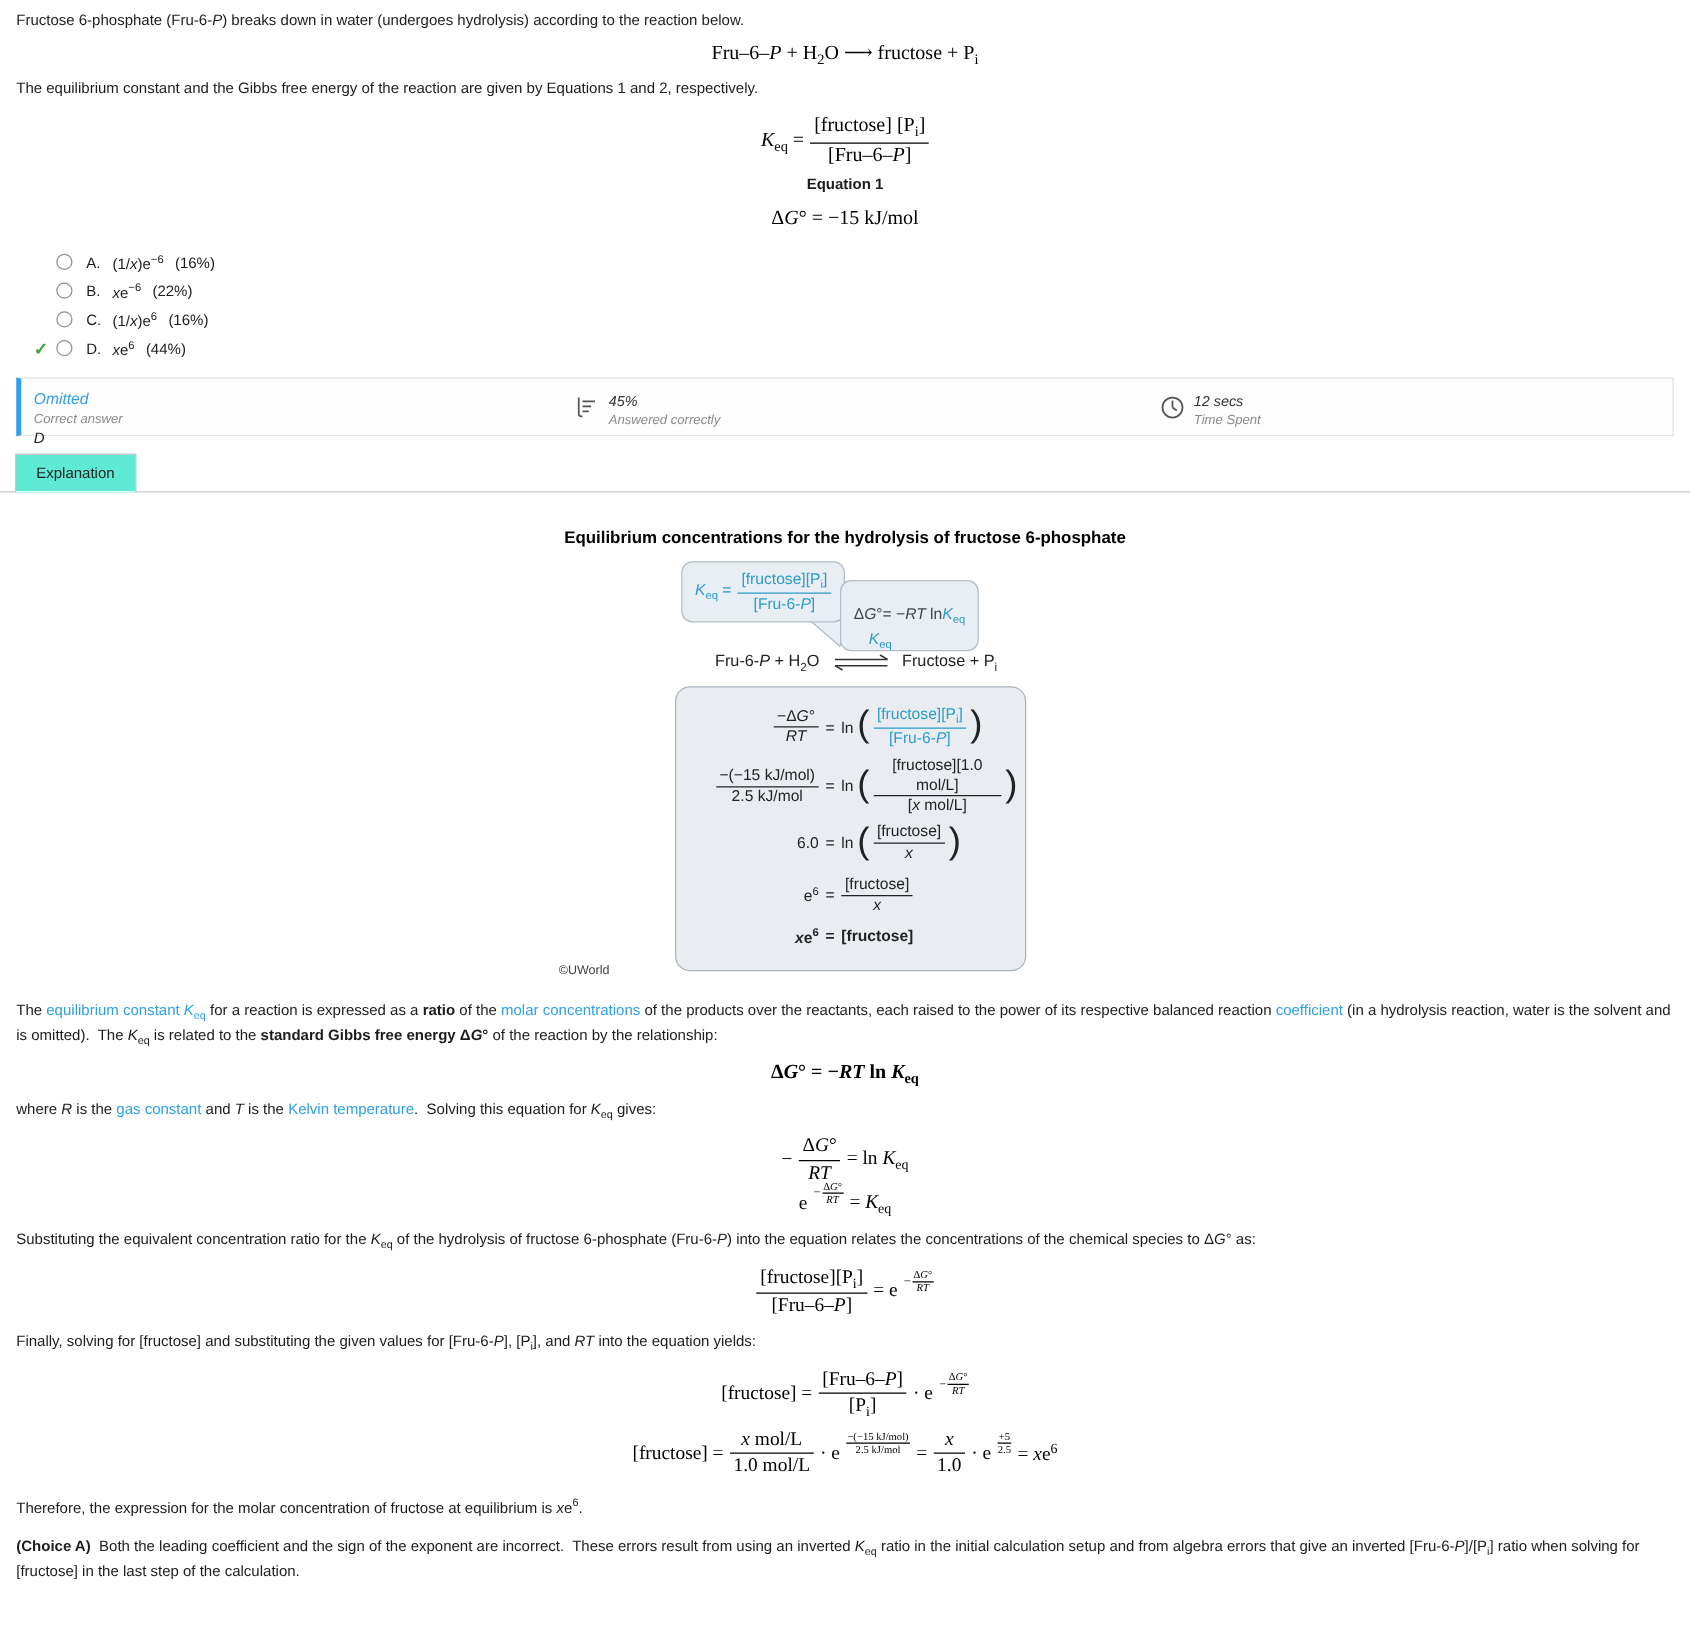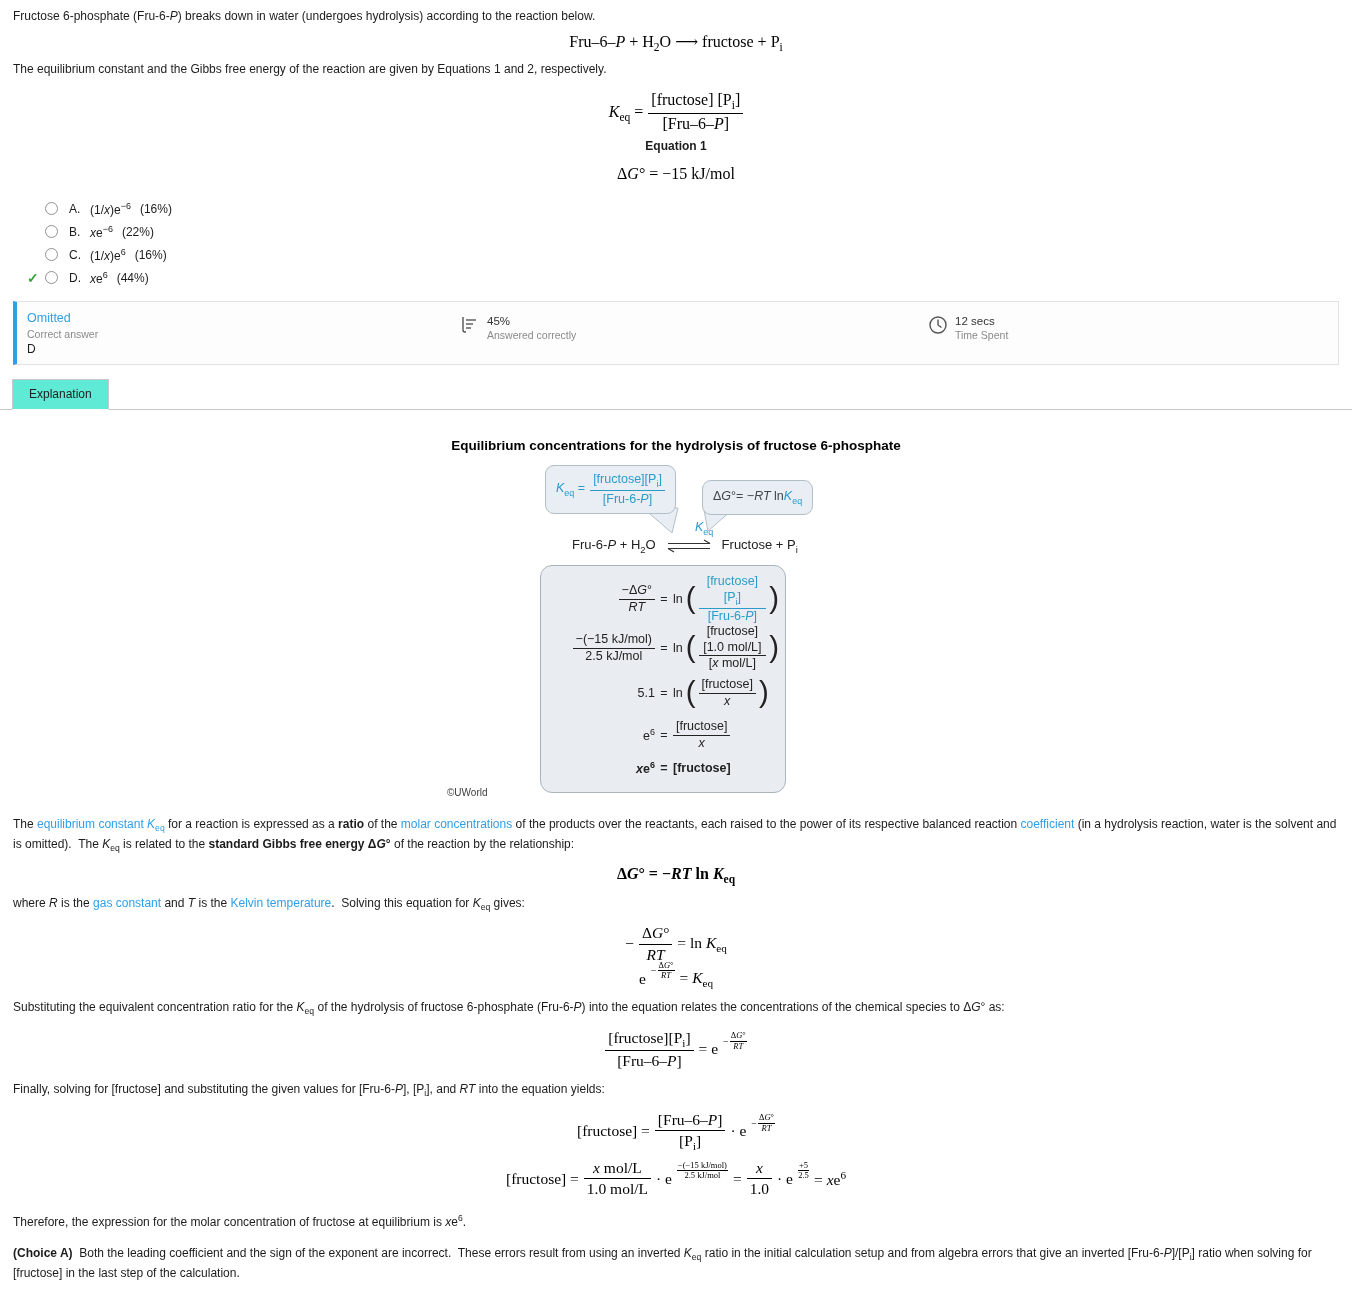--- a/index.html
+++ b/index.html
@@ -41,44 +41,44 @@
   
   .choices{margin:14px 0 4px;}
   .choice{display:flex;align-items:center;height:23px;padding-left:14px;}
   .checkslot{width:18px;color:var(--green);font-weight:700;font-size:14px;}
   .radio{width:13px;height:13px;border:1px solid #919191;border-radius:50%;margin-right:11px;flex:0 0 auto;background:#fff;cursor:pointer;}
   .cletter{width:21px;}
   .cformula sup{font-size:9px;}
   .pct{margin-left:9px;}
 
   
-  .result{position:relative;margin:12px 13px 0;height:64px;border:1px solid var(--cardborder);border-left:4px solid var(--link);background:#fdfdfd;}
+  .result{position:relative;margin:12px 13px 0;height:47px;border:1px solid var(--cardborder);border-left:4px solid var(--link);background:#fdfdfd;font-style:italic;}
   .result .col1{position:absolute;left:10px;top:8px;line-height:1.35;}
   .status{color:var(--link);font-size:12.5px;}
   .sublabel{color:#8a8a8a;font-size:10.5px;}
   .result .col2{position:absolute;left:443px;top:12px;display:flex;gap:8px;align-items:flex-start;}
   .result .col3{position:absolute;left:911px;top:12px;display:flex;gap:7px;align-items:flex-start;}
   .bigstat{color:#333;font-size:11.5px;line-height:1.3;}
   .icn{flex:0 0 auto;margin-top:1px;}
 
   
   .tabs{margin-top:14px;border-bottom:1px solid var(--tabborder);padding-left:12px;}
   .tab{display:inline-block;background:#5eead4;border:1px solid var(--tabborder);border-bottom:1px solid #fff;margin-bottom:-1px;padding:7px 16px 8px;font-size:12px;color:#222;cursor:pointer;}
 
   
   .dg-title{text-align:center;font-weight:700;font-size:13.5px;color:#000;margin:28px 0 10px;}
   .diagram{position:relative;width:660px;height:332px;margin:0 auto;font-size:12.5px;color:#333;}
   .bubble{position:absolute;background:var(--bubblebg);border:1px solid var(--bubblebd);border-radius:9px;z-index:2;}
   .bubble1{left:199px;top:2px;padding:5px 10px;color:var(--dblue);display:flex;align-items:center;gap:5px;}
-  .bubble2{left:356px;top:17px;padding:8px 10px;color:#3f4648;}
+  .bubble2{left:326px;top:17px;padding:19px 10px;color:#3f4648;}
   .dblue{color:var(--dblue);}
   .tailsvg{position:absolute;z-index:1;}
   .keqlab{position:absolute;left:349px;top:57px;color:var(--dblue);z-index:3;}
   .rxn{position:absolute;left:226px;top:74px;display:flex;align-items:center;gap:9px;color:#222;font-size:13px;}
-  .dbox{position:absolute;left:194px;top:102px;width:246px;height:228px;background:var(--boxbg);border:1px solid var(--boxbd);border-radius:12px;padding:8px 6px 6px 2px;}
+  .dbox{position:absolute;left:194px;top:102px;width:281px;height:228px;background:var(--boxbg);border:1px solid var(--boxbd);border-radius:12px;padding:8px 6px 6px 2px;}
   .drow{display:grid;grid-template-columns:112px 18px 1fr;align-items:center;min-height:47px;color:#222;font-size:12.5px;}
   .drow.short{min-height:42px;}
   .drow.last{min-height:24px;}
   .drow .cl{display:inline-flex;justify-content:flex-end;align-items:center;gap:4px;}
   .drow .cm{text-align:center;}
   .drow .cr{display:inline-flex;justify-content:flex-start;align-items:center;gap:3px;}
   .drow .frac{line-height:1.25;}
   .copyright{position:absolute;left:101px;top:324px;font-size:10px;color:#3c3c3c;}
 
   .expl-body{margin-top:20px;}
@@ -237,21 +237,21 @@
             <span class="par">(</span>
             <span class="frac">
               <span class="num">[fructose][1.0 mol/L]</span>
               <span class="den">[<i>x</i> mol/L]</span>
             </span>
             <span class="par">)</span>
           </span>
         </div>
       <div class="drow short">
           <span class="cl">
-            <span class="seg">5.1</span>
+            <span class="seg">6.0</span>
           </span>
           <span class="cm">=</span>
           <span class="cr">
             <span class="seg">ln</span>
             <span class="par">(</span>
             <span class="frac">
               <span class="num">[fructose]</span>
               <span class="den"><i>x</i></span>
             </span>
             <span class="par">)</span>

